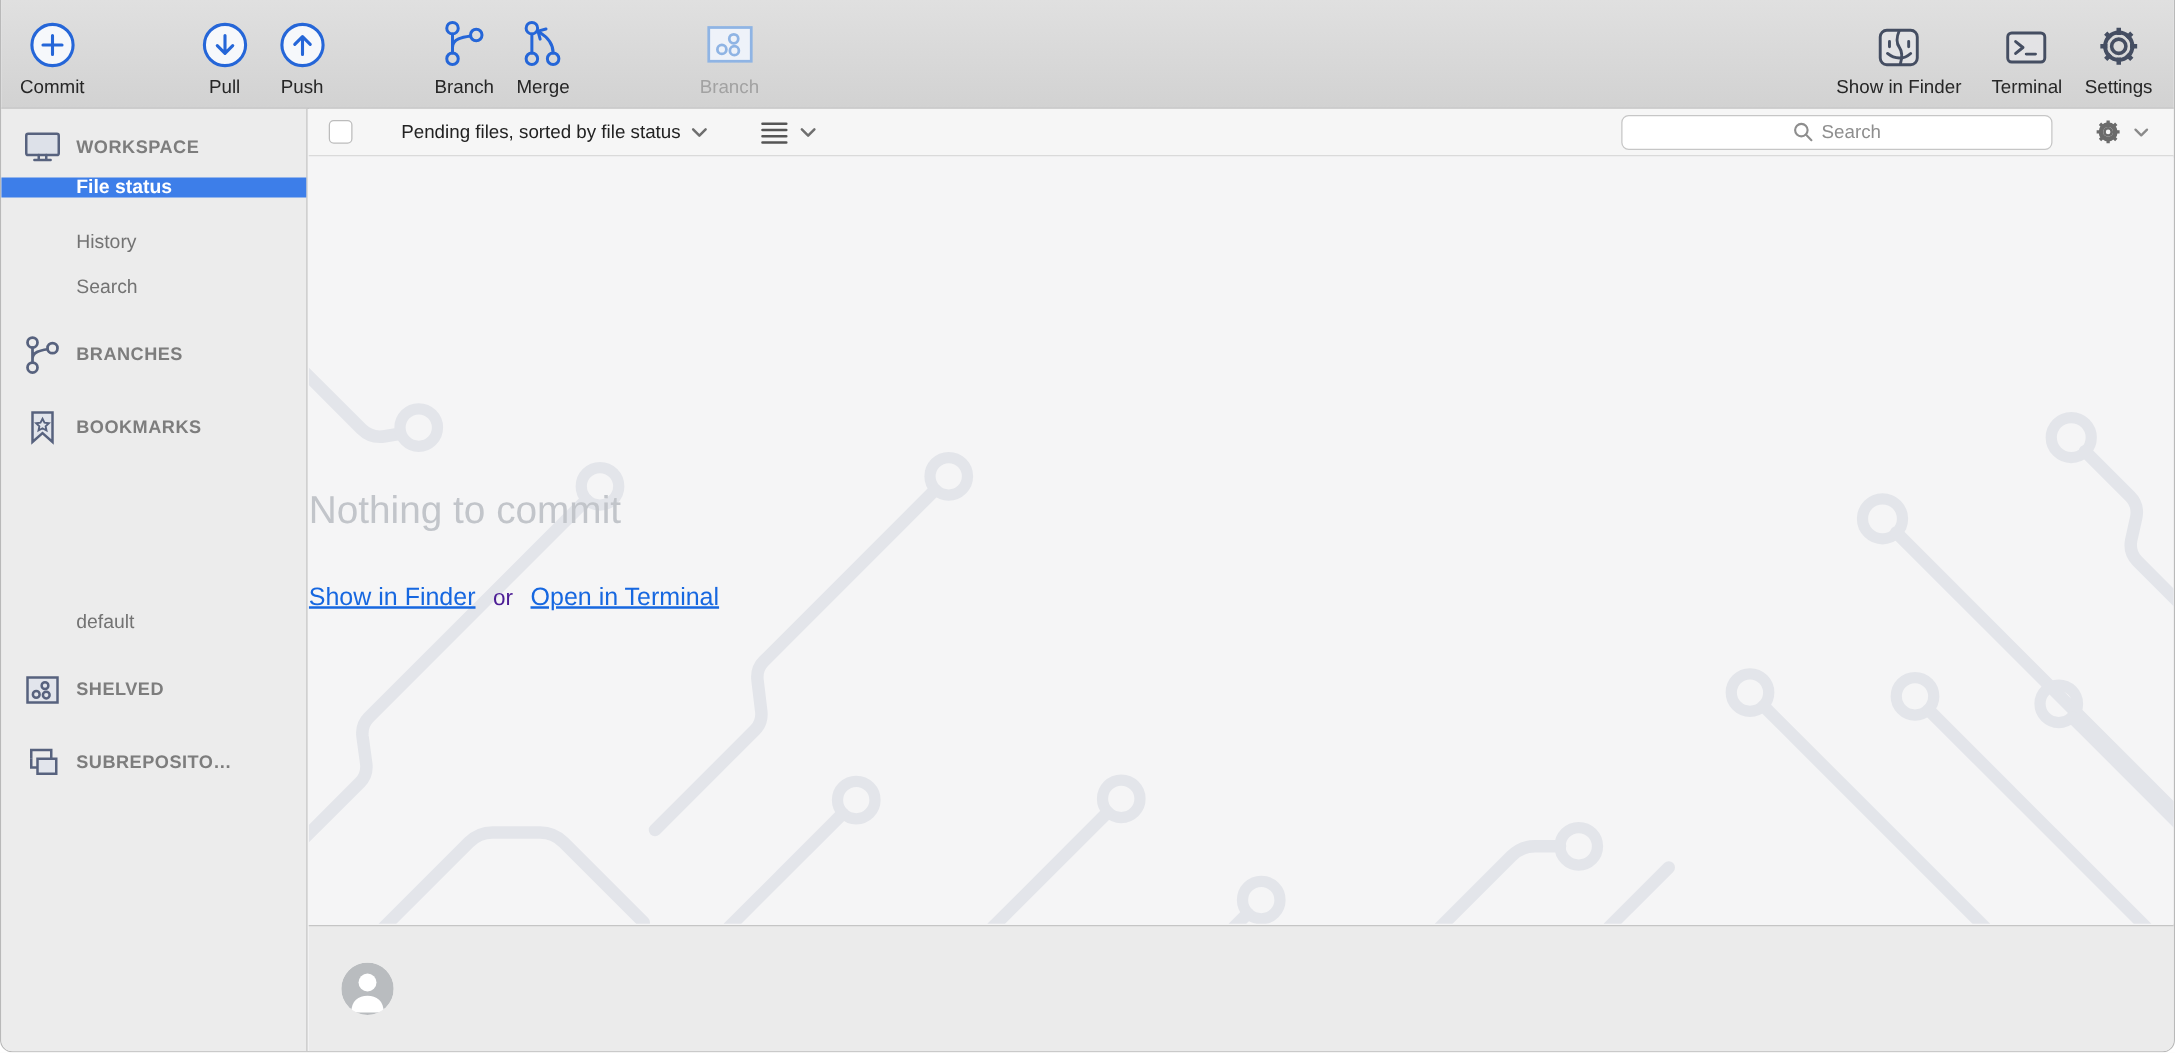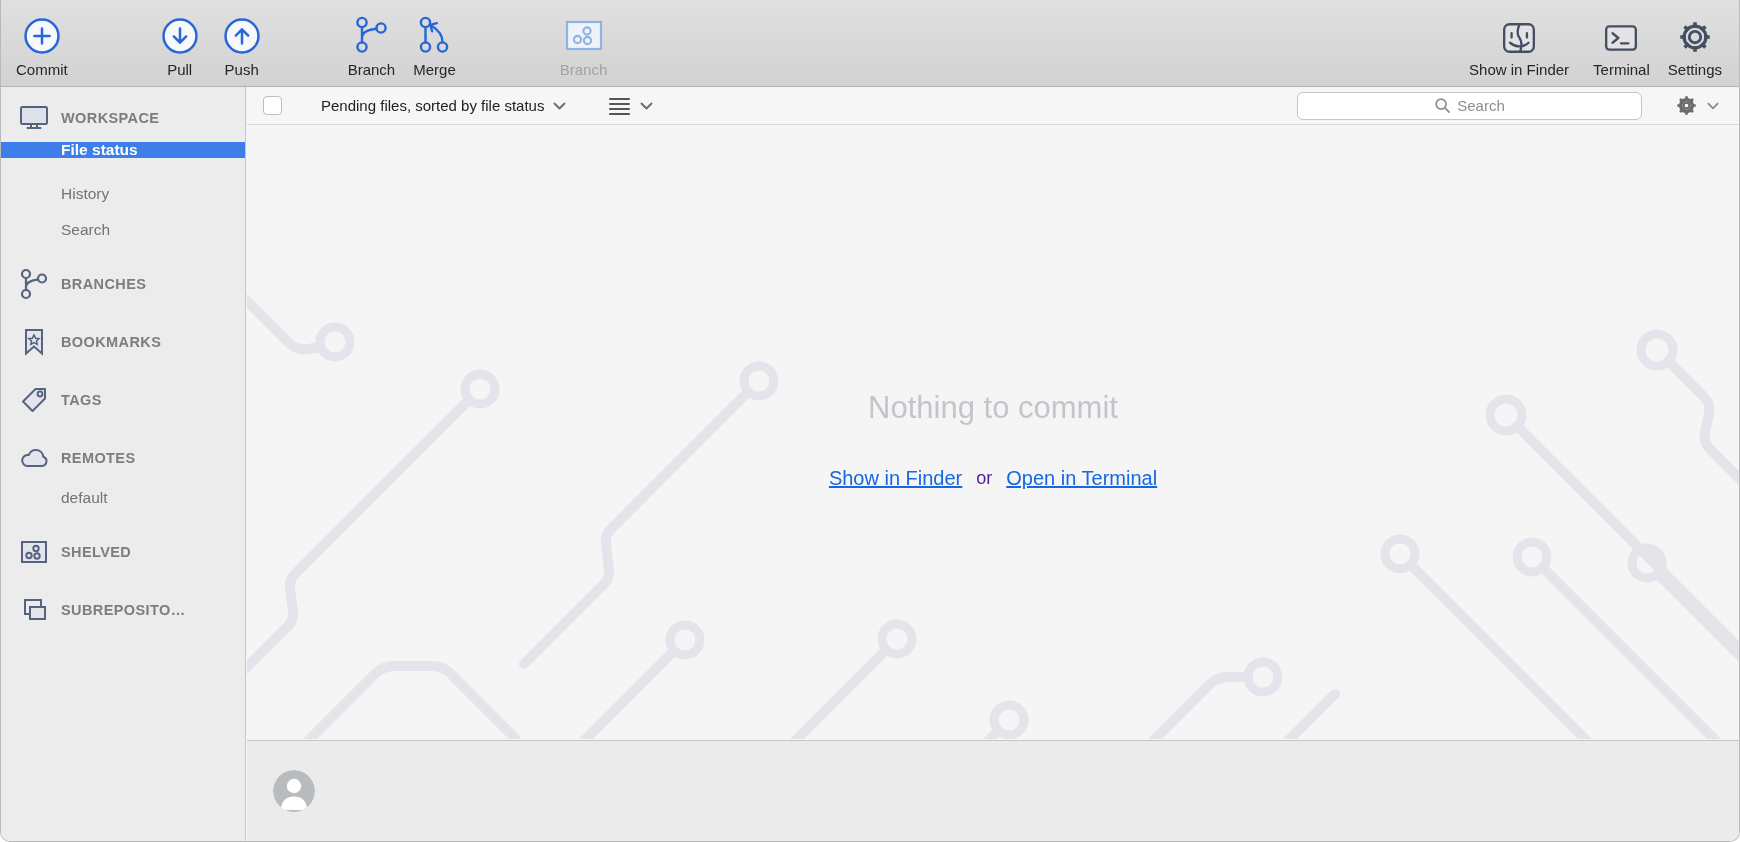--- a/index.html
+++ b/index.html
@@ -67,21 +67,21 @@
   .fb-gear-chev { position:absolute; right:20px; color:#8a8a8a; display:flex; }
 
   
   .main {
     position:absolute; left:246px; right:0; top:126px; bottom:102px;
     background:#f5f5f6; overflow:hidden;
   }
   .circuit { position:absolute; left:0; top:0; }
   .empty-state {
     position:absolute; left:0; right:0; top:264px;
-    display:flex; flex-direction:column; align-items:center; z-index:2;
+    display:flex; flex-direction:column; align-items:flex-start; z-index:2;
   }
   .empty-title { font-size:31px; color:#c2c5ca; }
   .empty-links { margin-top:41px; display:flex; align-items:center; gap:14px; }
   .empty-link { font-size:20px; color:#1667e0; text-decoration:underline; cursor:pointer; }
   .empty-or { font-size:18px; color:#4c1d95; }
 
   
   .commitbar {
     position:absolute; left:246px; right:0; bottom:0; height:101px;
     background:#ebebeb; border-top:1px solid #c5c5c5;
@@ -244,38 +244,21 @@
     <div class="side-row" style="top:237px">
       <span class="side-icon">
         <svg width="30" height="32" viewBox="0 0 30 32" fill="none" stroke="currentColor" stroke-width="2">
           <path d="M7 4h16v23.5l-8-7-8 7z" fill="#e2e5ec"></path>
           <path d="M15 9l1.6 3.2 3.5.4-2.6 2.4.7 3.4-3.2-1.8-3.2 1.8.7-3.4-2.6-2.4 3.5-.4z" stroke-width="1.5"></path>
         </svg>
       </span>
       <span class="side-head-label">BOOKMARKS</span>
     </div>
 
-    <div class="side-row" style="top:295px">
-      <span class="side-icon">
-        <svg width="32" height="32" viewBox="0 0 32 32" fill="none" stroke="currentColor" stroke-width="2">
-          <path d="M5 17.5L17.5 5H27v9.5L14.5 27z" fill="#e2e5ec" stroke-linejoin="round"></path>
-          <circle cx="22" cy="10" r="2.4" fill="#ececec"></circle>
-        </svg>
-      </span>
-      <span class="side-head-label">TAGS</span>
-    </div>
-
-    <div class="side-row" style="top:353px">
-      <span class="side-icon">
-        <svg width="32" height="26" viewBox="0 0 32 26" fill="none" stroke="currentColor" stroke-width="2">
-          <path d="M9.5 21a5.5 5.5 0 1 1 1.2-10.9 7.5 7.5 0 0 1 14.6 1.6 4.8 4.8 0 0 1-1.3 9.3z" fill="#e2e5ec" stroke-linejoin="round"></path>
-        </svg>
-      </span>
-      <span class="side-head-label">REMOTES</span>
-    </div>
+
 
     <div class="side-row" style="top:393px">
       <span class="side-item-label">default</span>
     </div>
 
     <div class="side-row" style="top:447px">
       <span class="side-icon">
         <svg width="32" height="30" viewBox="0 0 32 30" fill="none" stroke="currentColor" stroke-width="2">
           <rect x="4" y="5" width="24" height="20" fill="#e2e5ec"></rect>
           <circle cx="18" cy="11.5" r="2.7"></circle>

